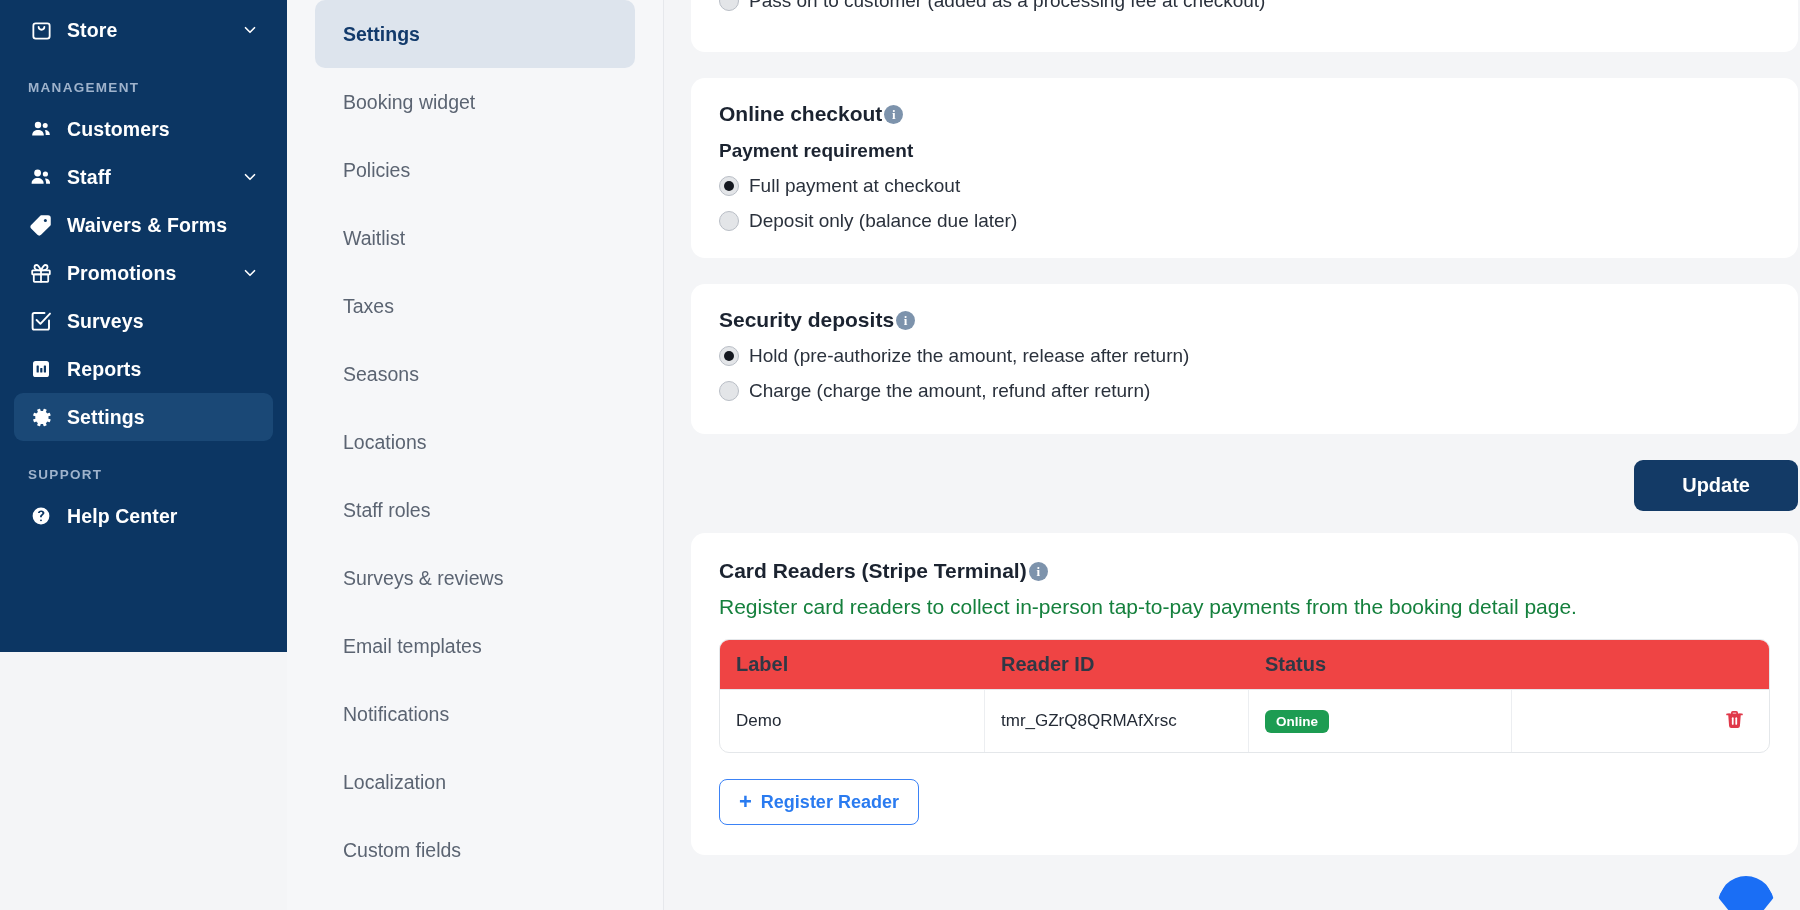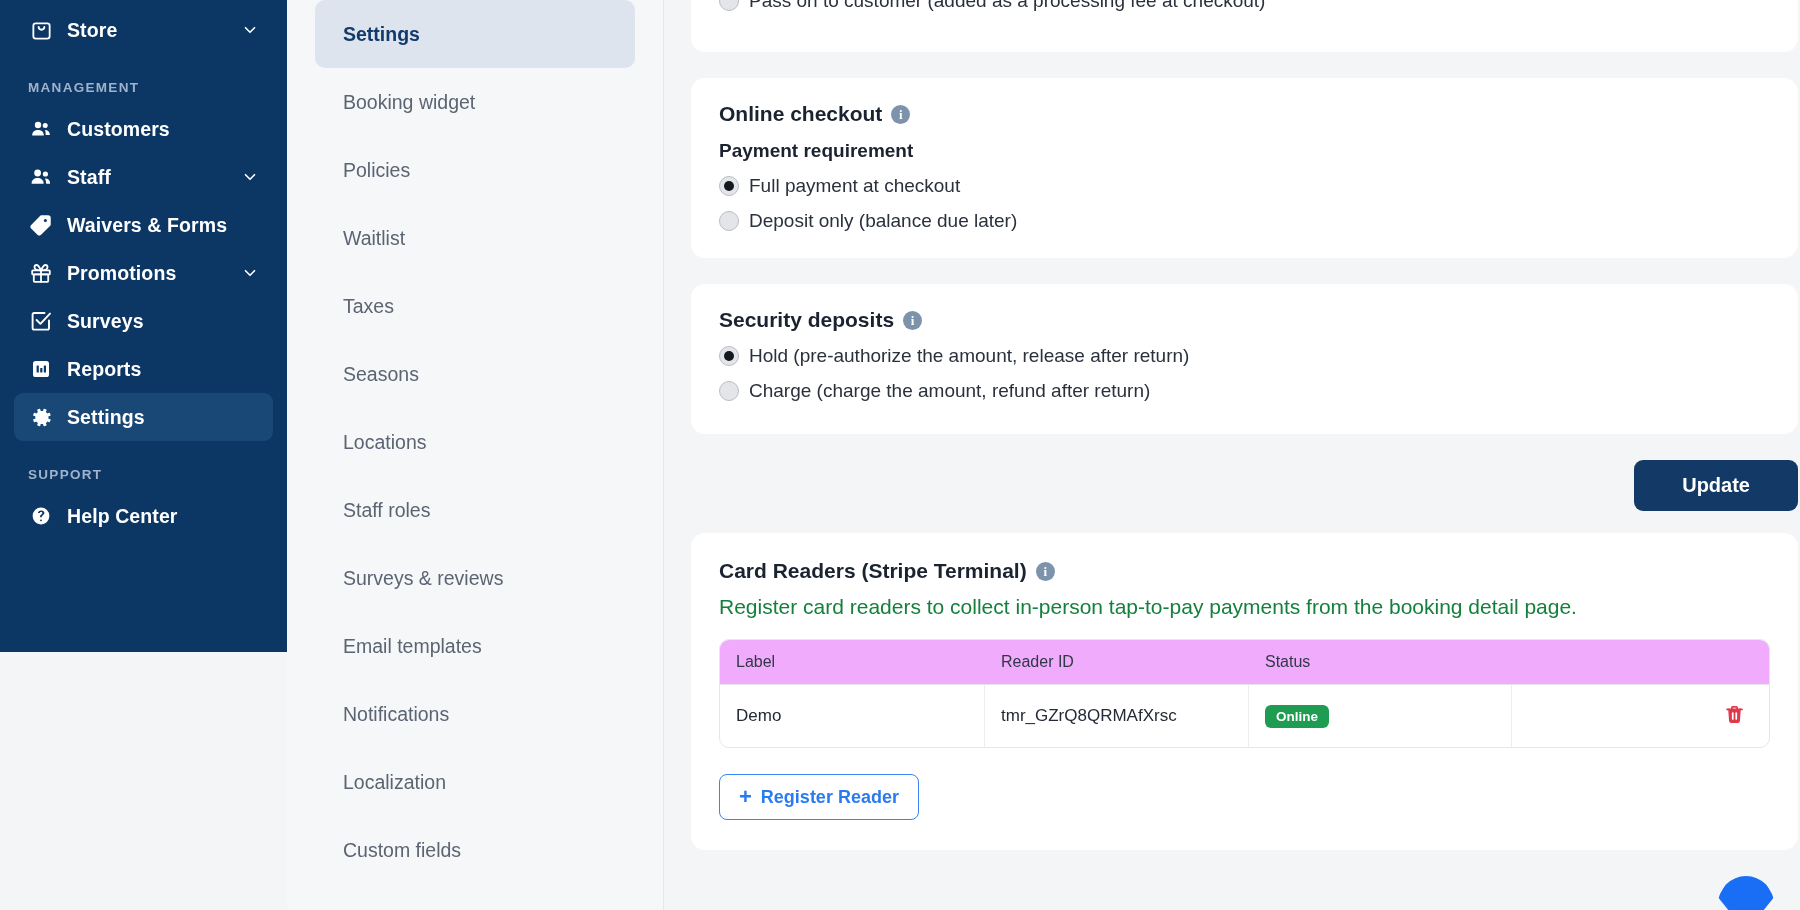--- a/index.html
+++ b/index.html
@@ -84,21 +84,21 @@
   .card {
     background: #ffffff;
     border-radius: 14px;
     width: 1107px;
     padding: 0 28px;
   }
   .gap { height: 26px; }
 
   .sect-title {
     font-size: 21px; font-weight: 700; color: #1b2330;
-    display: flex; align-items: center; gap: 9px;
+    display: flex; align-items: center; gap: 2px;
   }
   .sub-title {
     font-size: 19px; font-weight: 700; color: #1b2330;
     margin-top: 14px;
   }
   .info-i {
     width: 19px; height: 19px; border-radius: 50%;
     background: #7d93ac;
     color: #fff; font-size: 13px; font-weight: 700;
     display: inline-flex; align-items: center; justify-content: center;
@@ -151,23 +151,23 @@
     margin-top: 20px;
     width: 1051px;
     border: 1px solid #e4e7ea;
     border-radius: 10px;
     border-collapse: separate;
     border-spacing: 0;
     overflow: hidden;
     background: #fff;
   }
   .tbl th {
-    background: #f0abfc;
+    background: #ef4444;
     text-align: left;
-    font-size: 16px; font-weight: 400; color: #303845;
+    font-size: 20px; font-weight: 700; color: #303845;
     padding: 13px 16px;
     border-bottom: 1px solid #e4e7ea;
   }
   .tbl td {
     font-size: 17px; color: #242b36;
     padding: 15px 16px;
     border-bottom: none;
     border-right: 1px solid #eceef1;
     height: 54px;
   }

